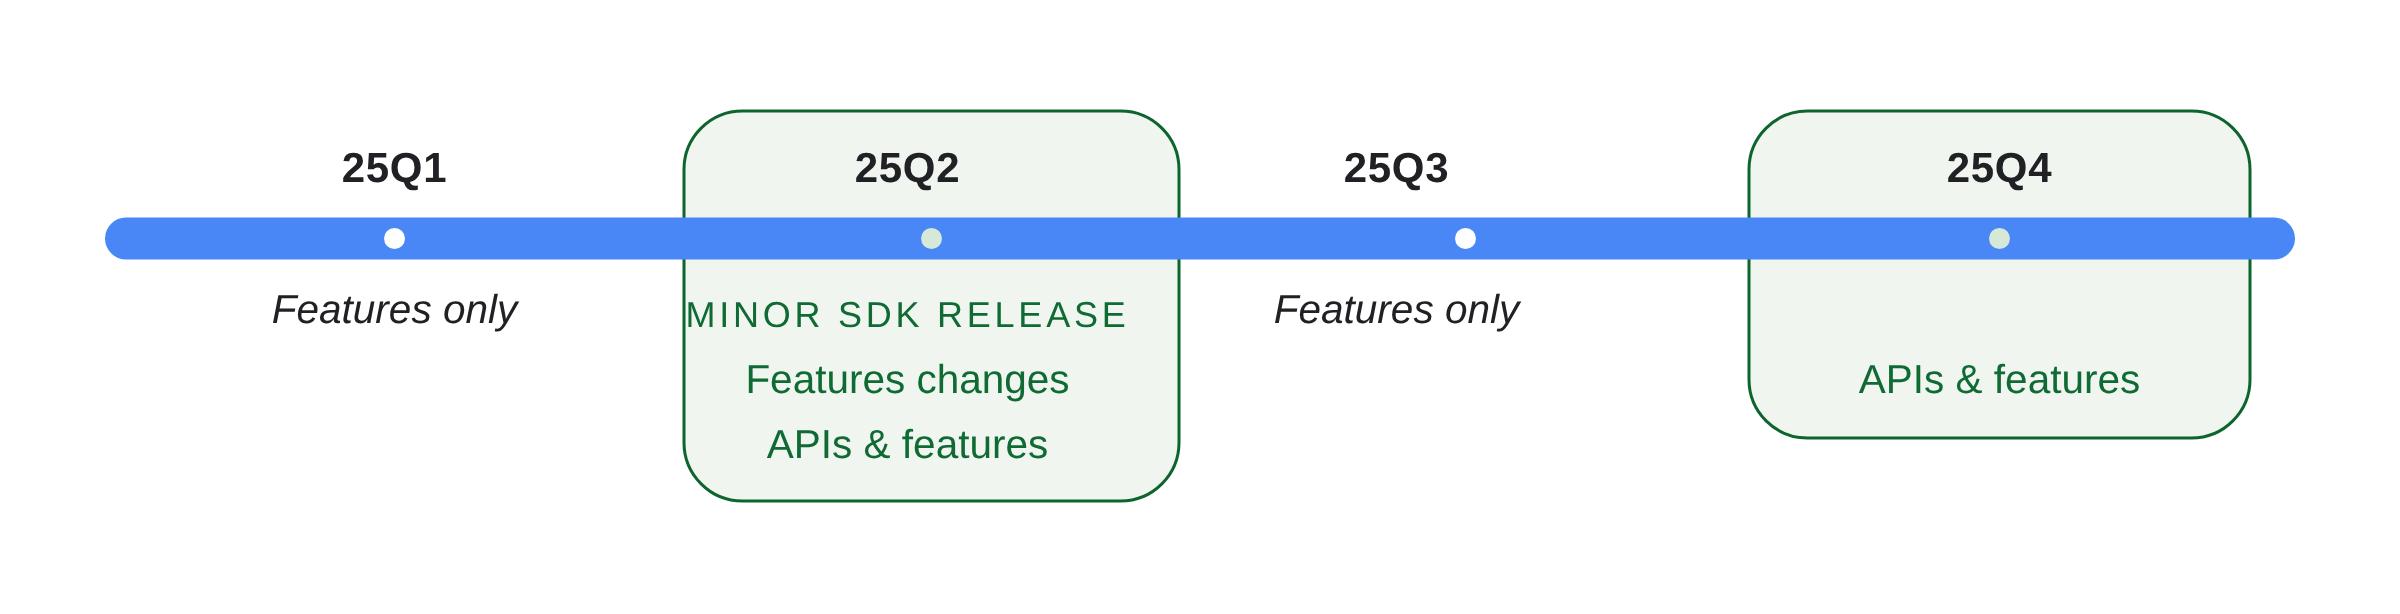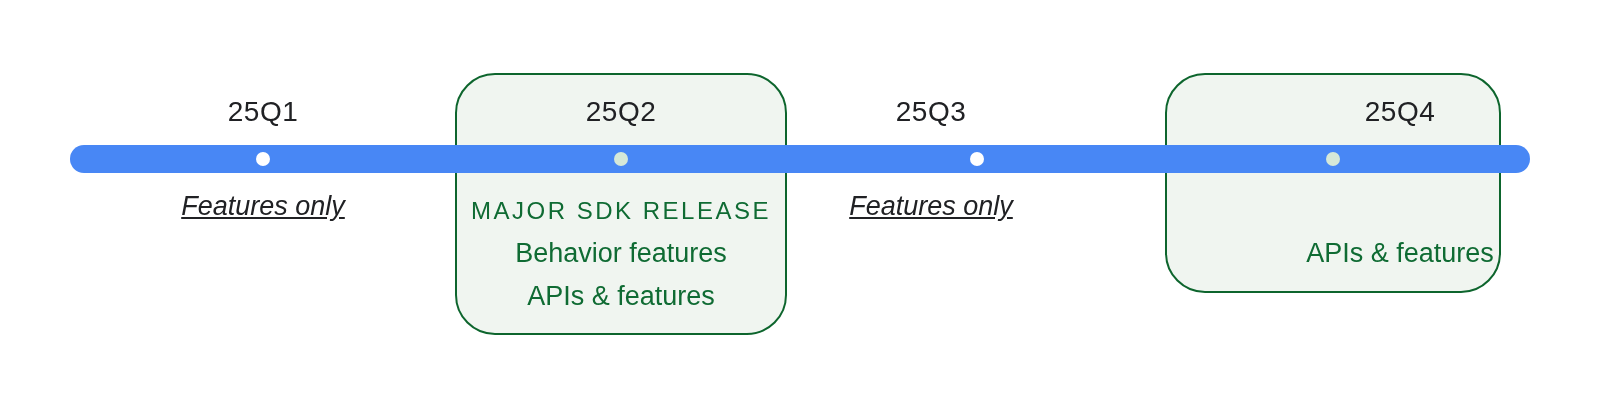--- a/index.html
+++ b/index.html
@@ -67,44 +67,43 @@
 
   
   .quarter {
     position: absolute;
     top: 0;
     width: 340px;
     height: 409px;
     z-index: 4;
   }
   .quarter-q1 { left: 93px; }
-  .quarter-q2 { left: 451px; }
+  .quarter-q2 { left: 435px; }
   .quarter-q3 { left: 761px; }
-  .quarter-q4 { left: 1230px; }
+  .quarter-q4 { left: 1163px; }
 
   .qlabel {
     position: absolute;
     top: 96px;
     width: 100%;
     text-align: center;
     font-size: 28px;
-    font-weight: 400;
+    font-weight: 700;
     letter-spacing: 0.5px;
     color: var(--text-dark);
   }
   .note {
     position: absolute;
     top: 191px;
     width: 100%;
     text-align: center;
     font-size: 27px;
     font-style: italic;
     font-weight: 500;
     color: var(--text-dark);
-    text-decoration: underline;
   }
   .caps {
     position: absolute;
     top: 197px;
     width: 100%;
     text-align: center;
     font-size: 24px;
     font-weight: 500;
     letter-spacing: 2.5px;
     color: var(--text-green);
@@ -137,22 +136,22 @@
   <div class="dot dot-q3 white"></div>
   <div class="dot dot-q4 mint"></div>
 
   <section class="quarter quarter-q1">
     <div class="qlabel">25Q1</div>
     <div class="note">Features only</div>
   </section>
 
   <section class="quarter quarter-q2">
     <div class="qlabel">25Q2</div>
-    <div class="caps">MAJOR SDK RELEASE</div>
-    <div class="gline l1">Behavior features</div>
+    <div class="caps">MINOR SDK RELEASE</div>
+    <div class="gline l1">Features changes</div>
     <div class="gline l2">APIs &amp; features</div>
   </section>
 
   <section class="quarter quarter-q3">
     <div class="qlabel">25Q3</div>
     <div class="note">Features only</div>
   </section>
 
   <section class="quarter quarter-q4">
     <div class="qlabel">25Q4</div>

